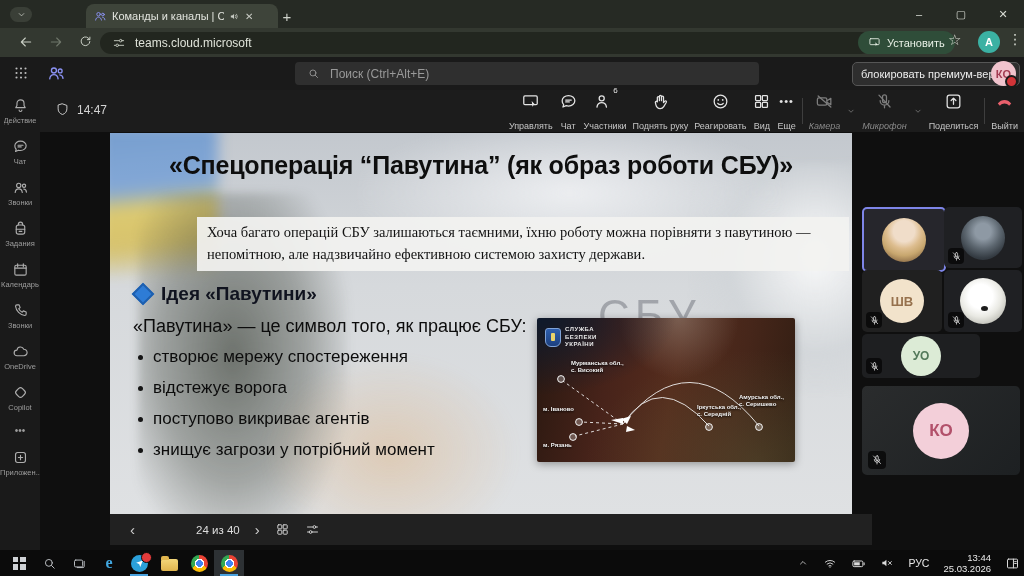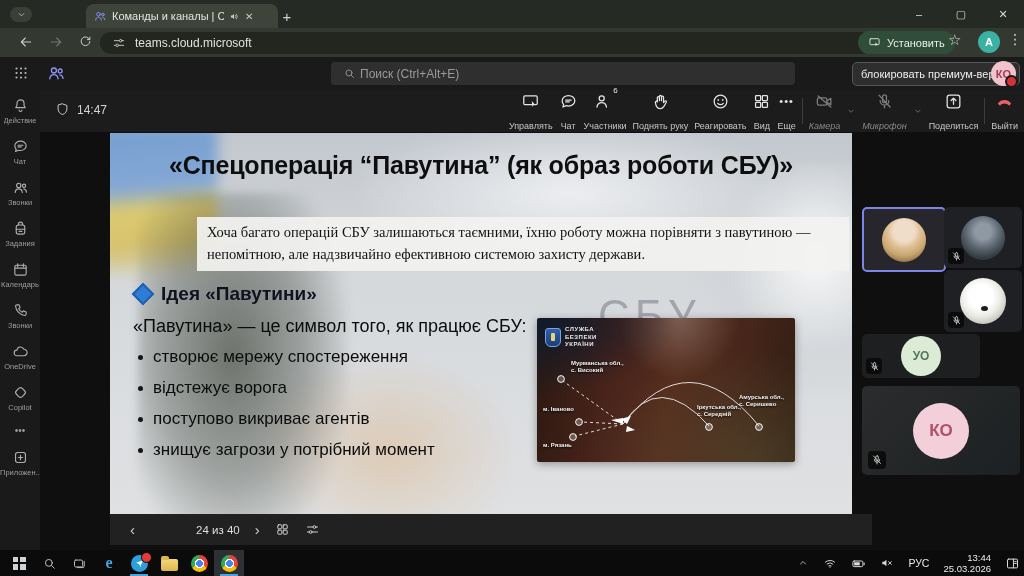--- a/index.html
+++ b/index.html
@@ -20,21 +20,21 @@
   .urlbar{position:absolute;left:100px;top:32px;width:748px;height:22px;background:#22261f;border-radius:12px;display:flex;align-items:center;gap:9px;padding:0 12px;color:#dfe3d9;font-size:12px;}
   .install{position:absolute;left:858px;top:31px;height:23px;border-radius:12px;background:#2f4d39;color:#e8f0e6;font-size:11px;display:flex;align-items:center;gap:6px;padding:0 10px;}
   .star{position:absolute;left:948px;top:31px;color:#d7dbd2;font-size:15px;}
   .bravatar{position:absolute;left:978px;top:31px;width:22px;height:22px;border-radius:50%;background:#3bb1a3;color:#fff;font-size:11px;font-weight:bold;display:flex;align-items:center;justify-content:center;}
   .kebab{position:absolute;left:1008px;top:31px;color:#d7dbd2;font-size:14px;}
 
   
   .tmtop{position:absolute;left:0;top:57px;width:1024px;height:33px;background:#1a1a1a;}
   .waffle{position:absolute;left:12px;top:64px;color:#bdbdbd;}
   .tmlogo{position:absolute;left:46px;top:63px;color:#8b92f3;}
-  .searchpill{position:absolute;left:295px;top:62px;width:440px;height:23px;background:#2f2f2f;border-radius:4px;display:flex;align-items:center;gap:4px;padding:0 12px;color:#999;font-size:12px;margin-left:36px;}
+  .searchpill{position:absolute;left:295px;top:62px;width:440px;height:23px;background:#2f2f2f;border-radius:4px;display:flex;align-items:center;gap:10px;padding:0 12px;color:#999;font-size:12px;}
   .premium{position:absolute;left:852px;top:62px;height:22px;background:#2e2e2e;border:1px solid #565656;border-radius:5px;color:#ededed;font-size:11px;display:flex;align-items:center;padding:0 8px;white-space:nowrap;max-width:150px;overflow:hidden;}
   .koavatar{position:absolute;left:991px;top:61px;width:25px;height:25px;border-radius:50%;background:#f0c3cd;color:#a23b52;font-weight:bold;font-size:11px;display:flex;align-items:center;justify-content:center;z-index:3;}
   .presence{position:absolute;right:-2px;bottom:-2px;width:9px;height:9px;border-radius:50%;background:#d13438;border:2px solid #1a1a1a;}
 
   
   .rail{position:absolute;left:0;top:90px;width:40px;height:460px;background:#1a1a1a;}
   .ritem{width:40px;height:41px;display:flex;flex-direction:column;align-items:center;justify-content:center;gap:2px;color:#aeaeae;}
   .ritem .lbl{font-size:7.5px;color:#9d9d9d;max-width:40px;overflow:hidden;white-space:nowrap;}
   .ritem.gap{height:24px;}
   
@@ -583,20 +583,28 @@
     <span class="av ph-woman"></span>
   </div>
   <div class="tile t2">
     <span class="av ph-man"></span>
     <span class="mut">
         <svg class="ic" width="11" height="11">
           <use href="#micoff"></use>
         </svg>
       </span>
   </div>
+  <div class="tile t3">
+    <span class="av in-shv">ШВ</span>
+    <span class="mut">
+        <svg class="ic" width="11" height="11">
+          <use href="#micoff"></use>
+        </svg>
+      </span>
+  </div>
   <div class="tile t4">
     <span class="av ph-bear">
         <span class="nose"></span>
       </span>
     <span class="mut">
         <svg class="ic" width="11" height="11">
           <use href="#micoff"></use>
         </svg>
       </span>
   </div>

